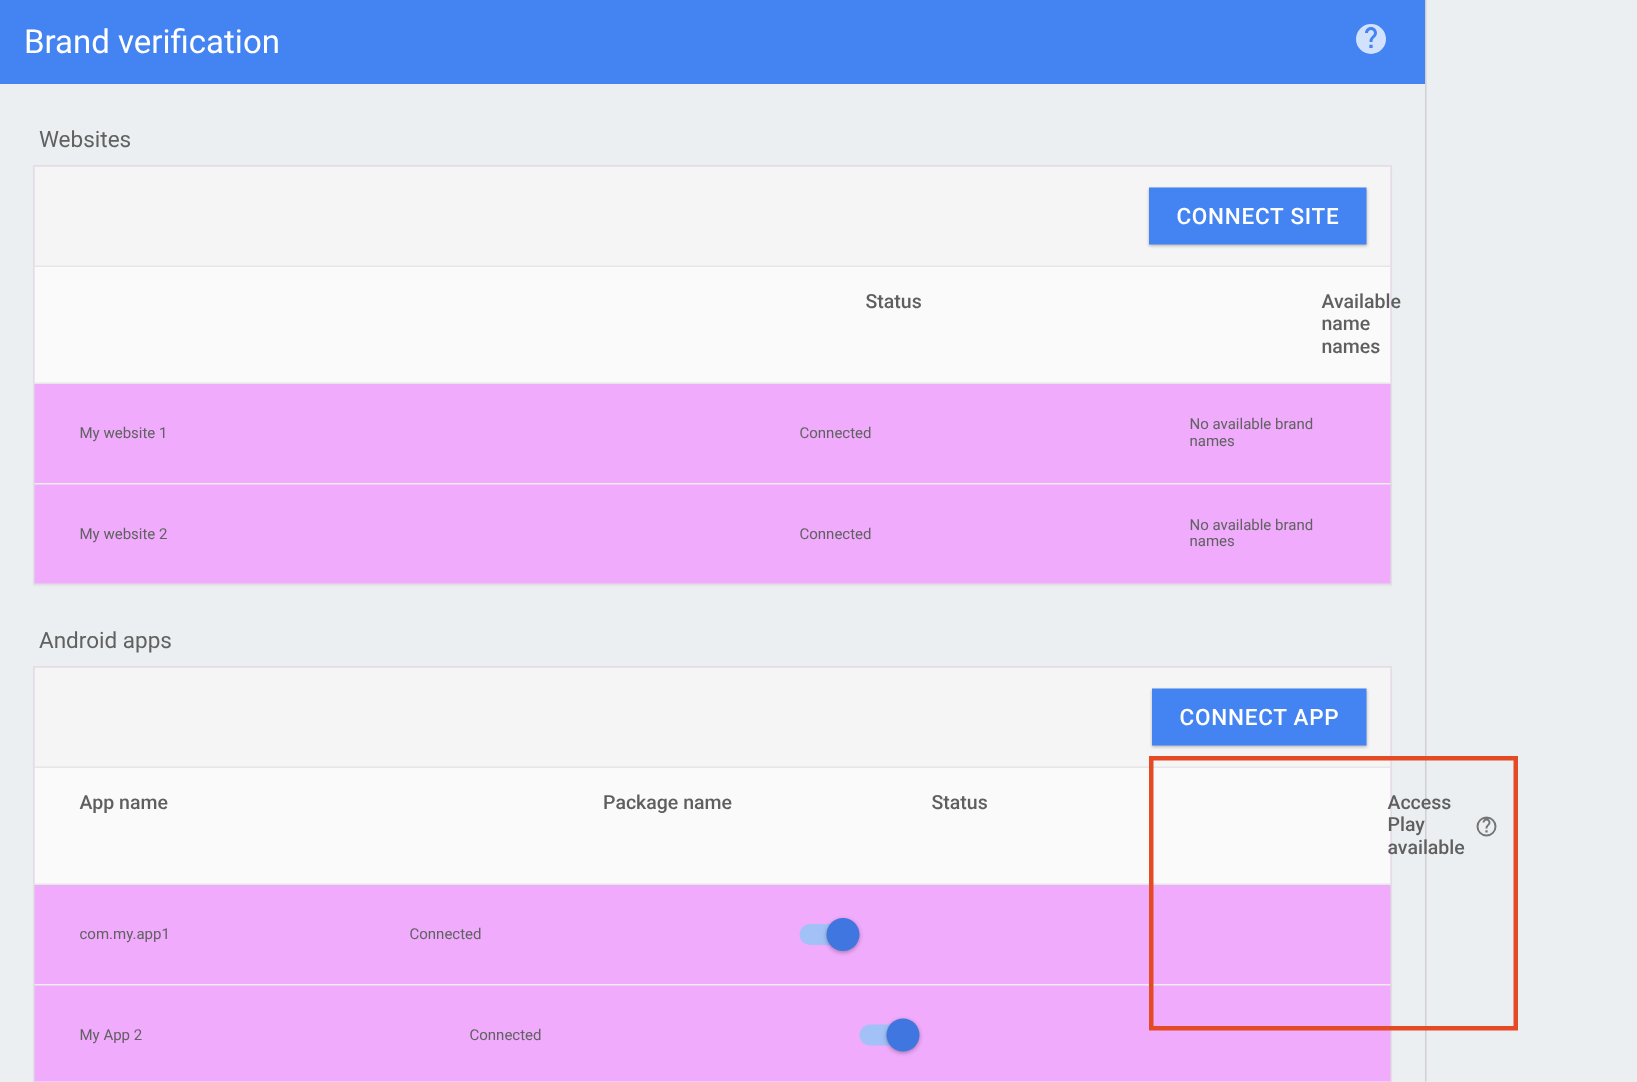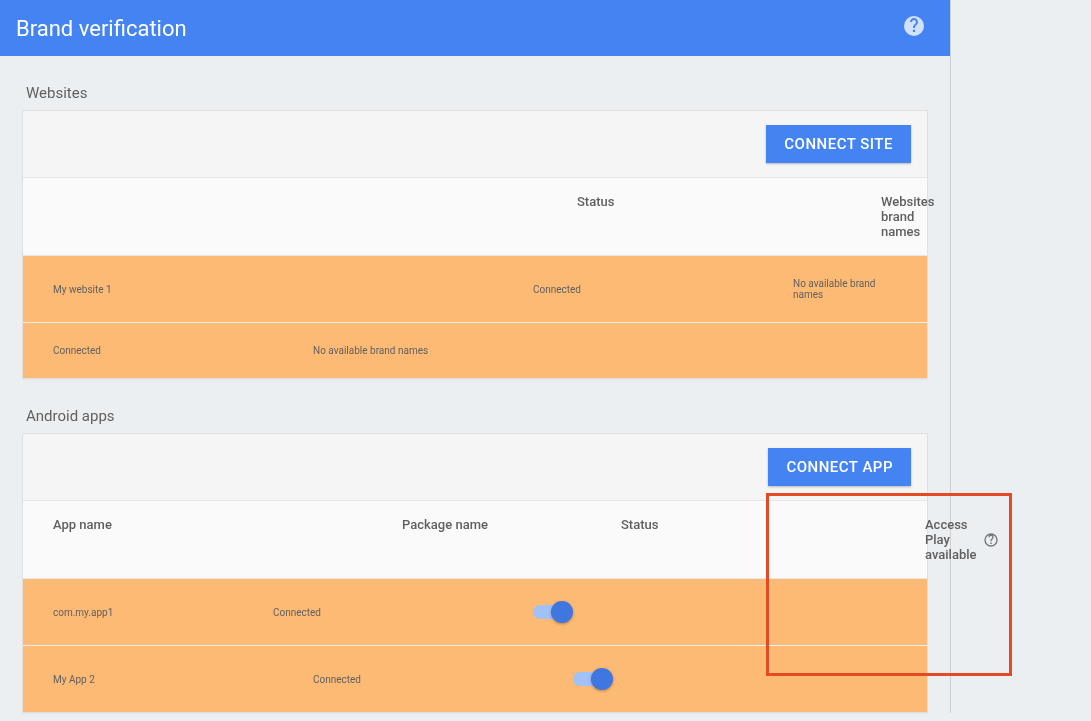--- a/index.html
+++ b/index.html
@@ -38,21 +38,21 @@
     }
     .content {
       padding: 0 22px;
     }
     .section-label {
       font-size: 15px;
       color: #616161;
       padding: 28px 0 8px 4px;
     }
     .card {
-      background: #fdba74;
+      background: #f0abfc;
       border: 1px solid #e0e0e0;
       box-shadow: 0 1px 1px rgba(0,0,0,0.03);
     }
     .card-actions {
       background: #f5f5f5;
       display: flex;
       justify-content: flex-end;
       padding: 14px 16px;
       border-bottom: 1px solid #e6e6e6;
     }
@@ -166,28 +166,29 @@
   <div class="content">
 
     <div class="section-label">Websites</div>
     <div class="card">
       <div class="card-actions">
         <button class="btn">CONNECT SITE</button>
       </div>
       <div class="table-header">
         <div class="col-a"></div>
         <div class="col-b">Status</div>
-        <div class="col-c">Websites brand names</div>
+        <div class="col-c">Available name names</div>
       </div>
       <div class="table-row">
         <div class="col-a">My website 1</div>
         <div class="col-b">Connected</div>
         <div class="col-c">No available brand names</div>
       </div>
       <div class="table-row">
+        <div class="col-a">My website 2</div>
         <div class="col-b">Connected</div>
         <div class="col-c">No available brand names</div>
       </div>
     </div>
 
     <div class="section-label">Android apps</div>
     <div class="apps-wrapper">
       <div class="card">
         <div class="card-actions">
           <button class="btn">CONNECT APP</button>

